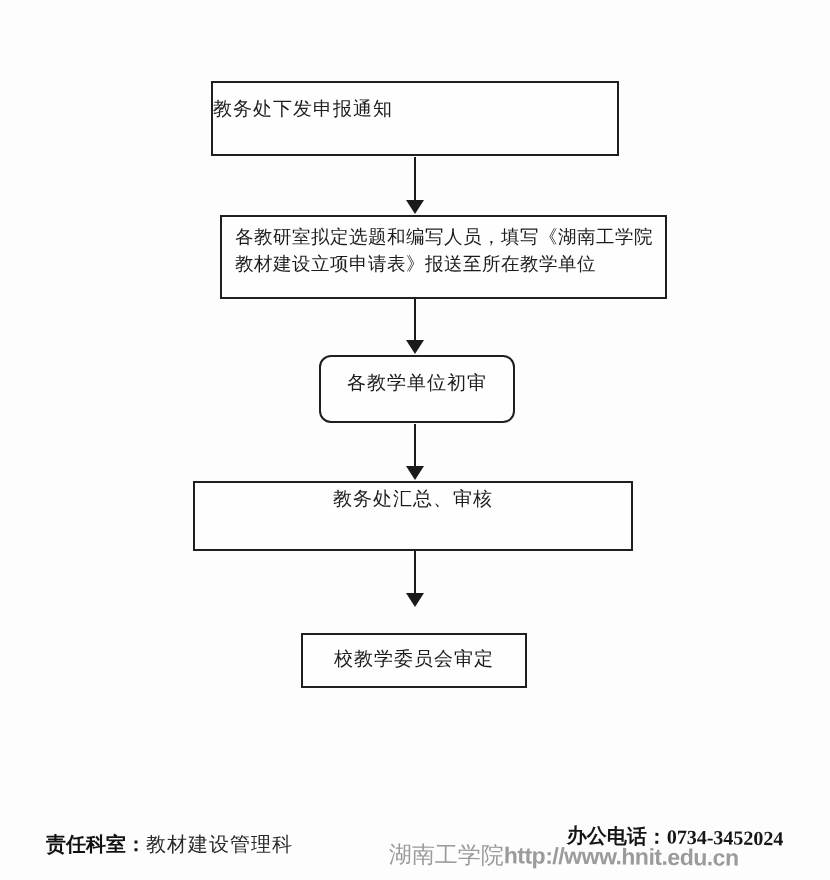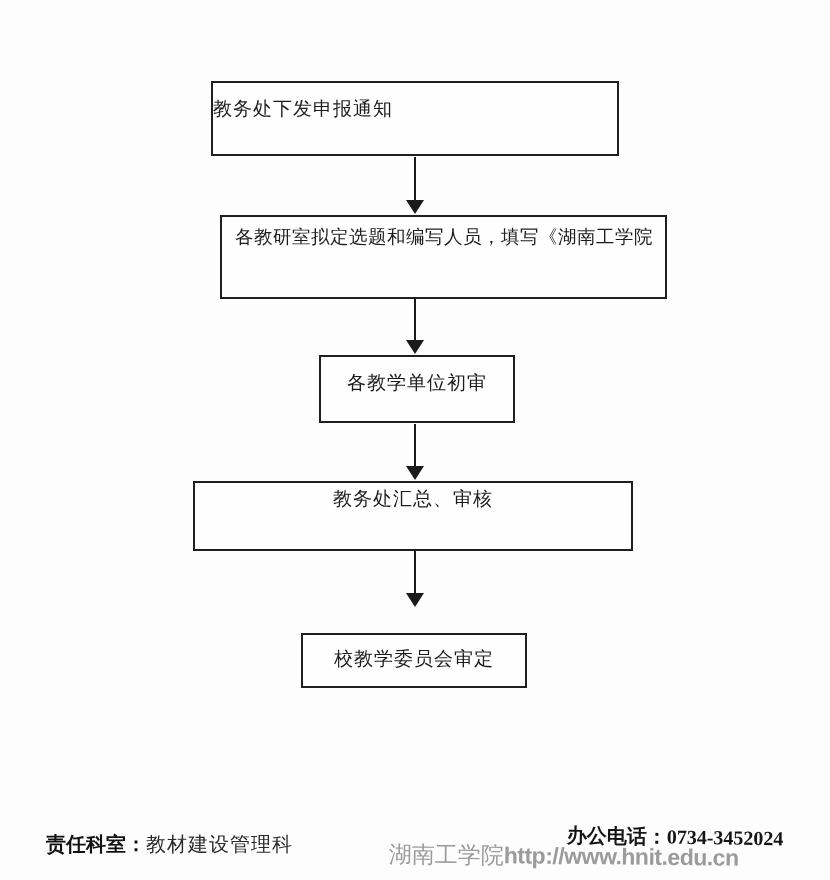--- a/index.html
+++ b/index.html
@@ -29,21 +29,21 @@
     position: absolute;
     border: 2px solid #1f1f1f;
     background: #fefefe;
     font-size: 19px;
     letter-spacing: 1px;
     color: #1c1c1c;
   }
   .node .line { white-space: nowrap; }
   .node-notice        { left: 211px; top:  81px; width: 408px; height: 75px; padding-top: 13px; }
   .node-application   { left: 190px; top: 215px; width: 447px; height: 84px; text-align: left;   padding: 7px 6px 0 13px; font-size: 18.5px; letter-spacing: 0.5px; line-height: 27px; margin-left: 30px; }
-  .node-unit-review   { left: 319px; top: 355px; width: 196px; height: 68px; text-align: center; padding-top: 13px; }
+  .node-unit-review   { left: 319px; top: 355px; width: 196px; height: 68px; text-align: center; padding-top: 13px; border-radius: 12px; }
   .node-office-review { left: 193px; top: 481px; width: 440px; height: 70px; text-align: center; padding-top: 3px; }
   .node-committee     { left: 301px; top: 608px; width: 226px; height: 55px; text-align: center; padding-top: 11px; margin-top: 25px; }
 
   .arrow {
     position: absolute;
     width: 2px;
     background: #1a1a1a;
     left: 414px;
   }
   .arrow::after {
@@ -112,20 +112,21 @@
   <div>
 
     <div class="node node-notice">
       <div class="line">教务处下发申报通知</div>
     </div>
 
     <div class="arrow arrow-1"></div>
 
     <div class="node node-application">
       <div class="line">各教研室拟定选题和编写人员，填写《湖南工学院</div>
+      <div class="line">教材建设立项申请表》报送至所在教学单位</div>
     </div>
 
     <div class="arrow arrow-2"></div>
 
     <div class="node node-unit-review">
       <div class="line">各教学单位初审</div>
     </div>
 
     <div class="arrow arrow-3"></div>
 

